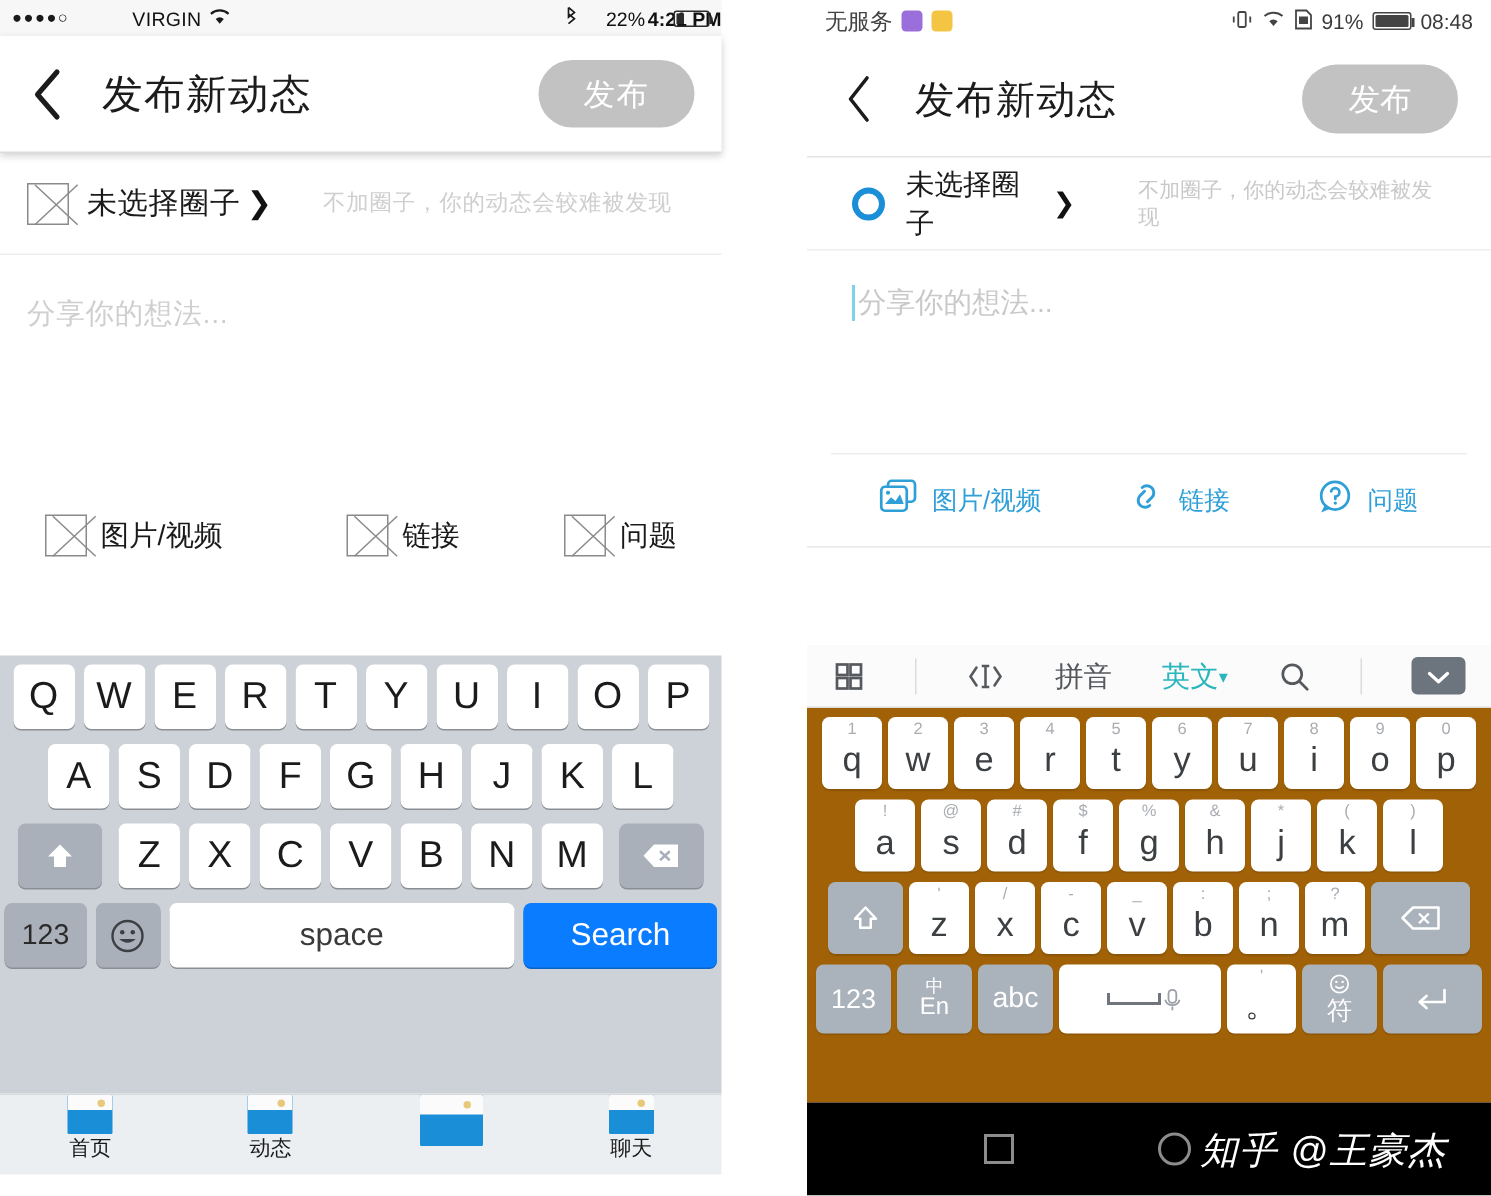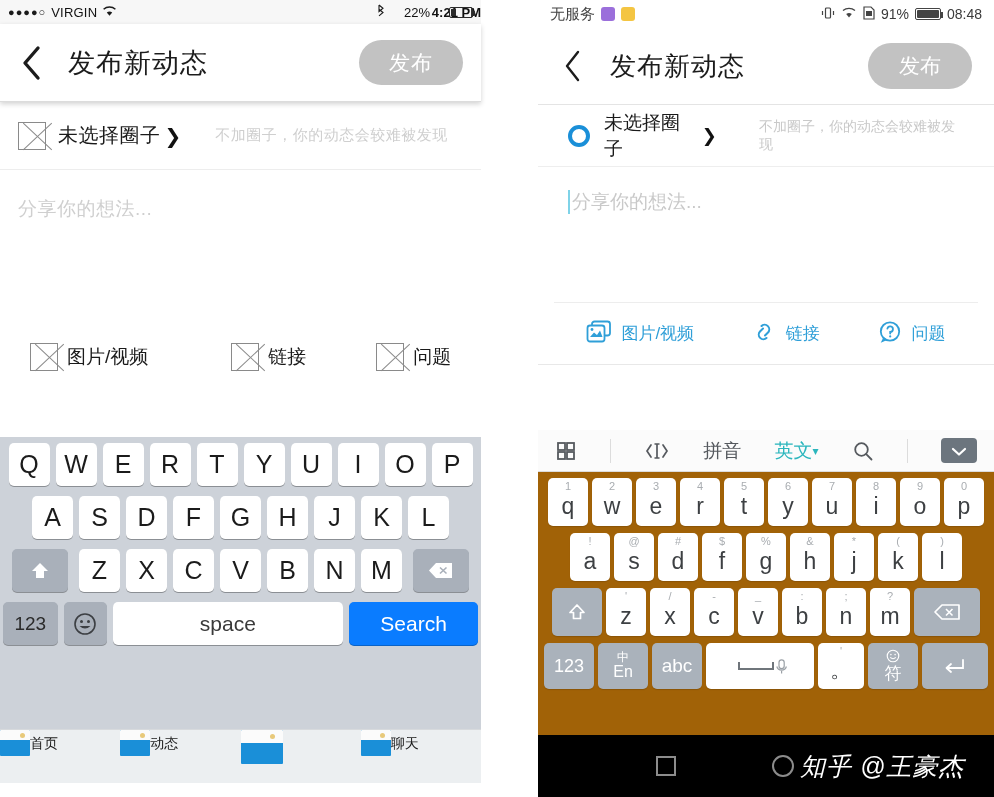--- a/index.html
+++ b/index.html
@@ -16,21 +16,21 @@
     position: absolute; left: 0; top: 0; width: 481px; height: 797px;
     background: #ffffff;
   }
   .ios-statusbar {
     height: 24px; background: #f7f7f7;
     display: flex; align-items: center; padding: 0 8px;
     font-size: 13px; color: #111; position: relative;
   }
   .sb-left { display:flex; align-items:center; gap:5px; }
   .dots { letter-spacing: 1px; font-size: 11px; color:#1a1a1a; }
-  .carrier { font-size: 13px; letter-spacing: .2px; }
+  .carrier { font-size: 13px; letter-spacing: .2px; margin-left: 37px; }
   .sb-center {
     position:absolute; left:0; right:0; text-align:right;
     font-size:13px; font-weight:bold; color:#111;
   }
   .sb-right {
     margin-left:auto; display:flex; align-items:center; gap:19px;
     font-size:13px; position:relative; z-index:2;
   }
   .batt-shell {
     width:24px; height:11px; border:1px solid #2b2b2b; border-radius:2px;
@@ -113,21 +113,21 @@
   .kb-key.search {
     width:132px; background:#0a7cff; color:#ffffff; font-size:21px; box-shadow:0 1px 0 #0a63c7;
   }
 
   
   .ios-tabbar {
     position:absolute; left:0; top:729px; width:481px; height:54px;
     background:#eceff1; border-top:1px solid #d7dadd;
     display:flex; align-items:flex-start;
   }
-  .tab-item { flex:1; display:flex; flex-direction:row; align-items:center; padding-top:0px; }
+  .tab-item { flex:1; display:flex; flex-direction:column; align-items:center; padding-top:0px; }
   .tab-img {
     width:30px; height:26px; background:#1a8fd8; position:relative; overflow:hidden;
     border-radius:1px;
   }
   .tab-img.big { width:42px; height:34px; }
   .tab-img::before {
     content:""; position:absolute; left:0; right:0; top:0; height:38%; background:#fbfbfb;
   }
   .tab-img::after {
     content:""; position:absolute; right:18%; top:12%; width:5px; height:5px;

